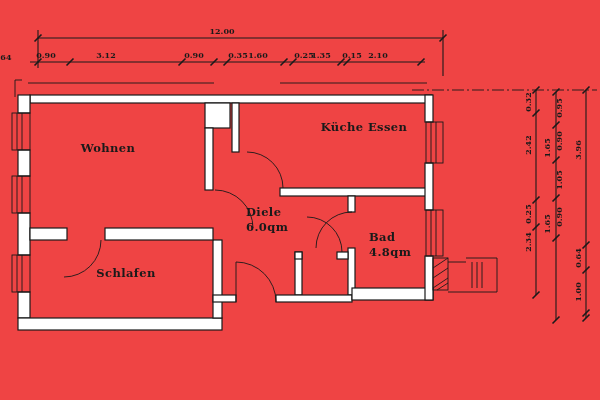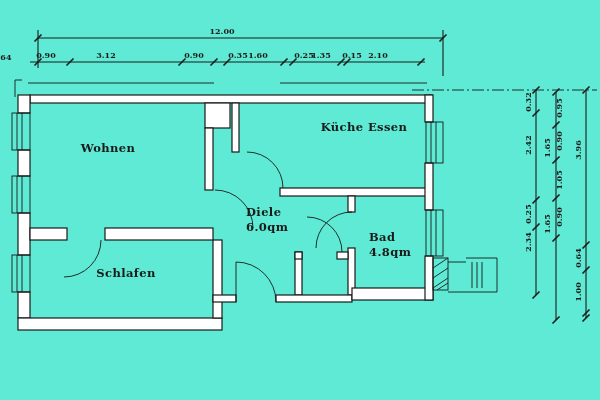--- a/index.html
+++ b/index.html
@@ -1,16 +1,16 @@
 <!DOCTYPE html>
 <html><head>
 <meta charset="utf-8">
 <style>
   html,body{margin:0;padding:0;background:#ffffff;}
-  .stage{width:600px;height:400px;position:relative;background:#5eead4;overflow:hidden;}
+  .stage{width:600px;height:400px;position:relative;background:#ef4444;overflow:hidden;}
   svg{display:block;}
   .dim{font-family:"DejaVu Serif",serif;font-weight:bold;font-size:8px;fill:#1a1a1a;}
   .room{font-family:"DejaVu Serif",serif;font-weight:bold;font-size:11.5px;letter-spacing:.4px;fill:#1a1a1a;}
   .ln{stroke:#1a1a1a;stroke-width:1.1;fill:none;}
   .wall{stroke:#1a1a1a;stroke-width:1.2;fill:#ffffff;}
   .thin{stroke:#1a1a1a;stroke-width:0.9;fill:none;}
   .tick{stroke:#1a1a1a;stroke-width:1.6;fill:none;}
 </style>
 </head>
 <body>

